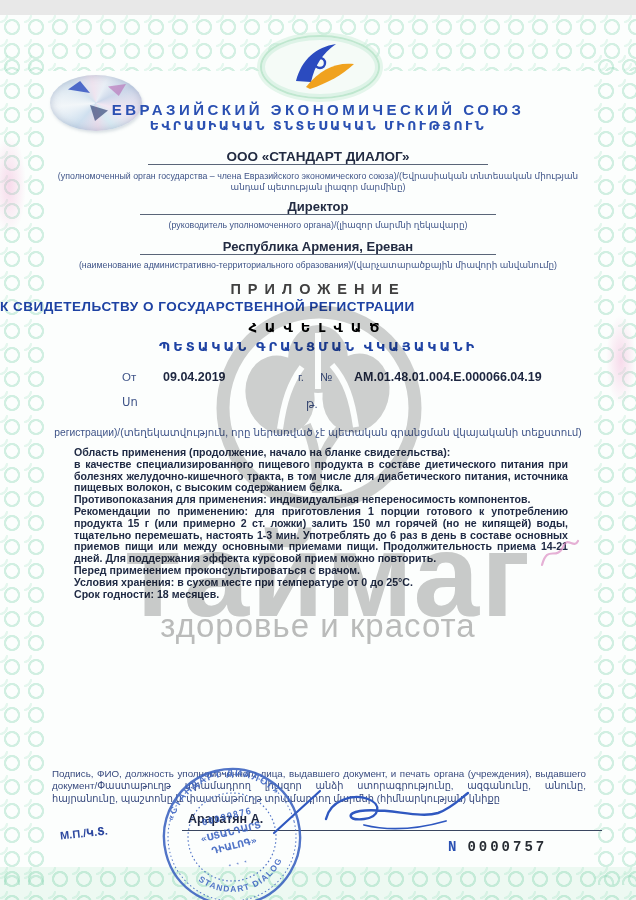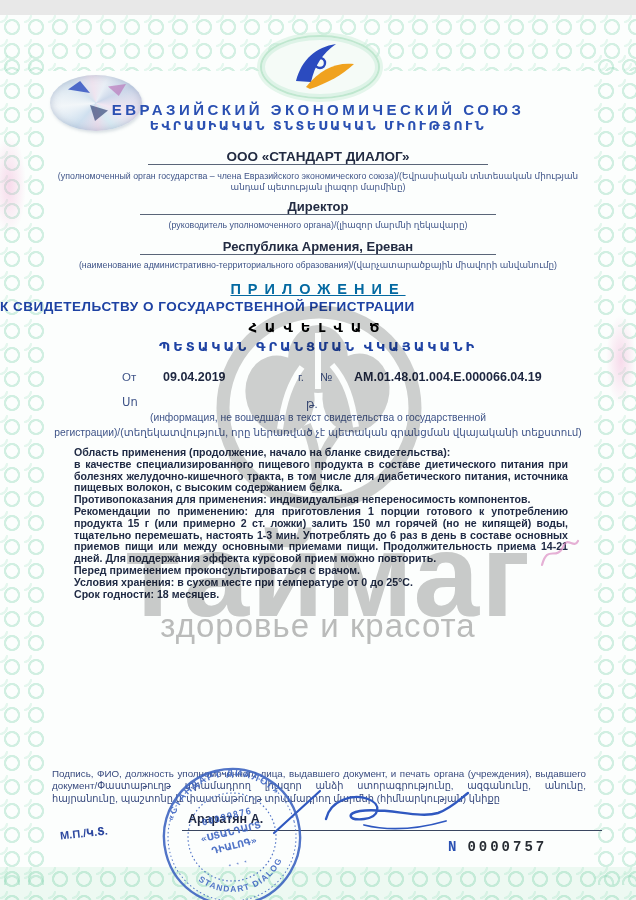--- a/index.html
+++ b/index.html
@@ -39,21 +39,21 @@
   }
   .hdr-ru{position:absolute;left:0;top:86px;width:100%;text-align:center;
     font-size:15px;font-weight:bold;letter-spacing:3.5px;color:#2a50b2;}
   .hdr-am{position:absolute;left:0;top:103px;width:100%;text-align:center;
     font-size:12.5px;font-weight:bold;letter-spacing:2.5px;color:#2a50b2;}
   
   .fieldline{position:absolute;text-align:center;font-weight:bold;color:#222b42;
     border-bottom:1.5px solid #5a6578;}
   .cap{position:absolute;text-align:center;color:#3f5488;font-size:8.8px;line-height:10.5px;}
   
-  .t1{position:absolute;left:0;top:266px;width:100%;text-align:center;font-size:14.5px;font-weight:bold;letter-spacing:7px;color:#0369a1;text-decoration:underline;}
+  .t1{position:absolute;left:0;top:266px;width:100%;text-align:center;font-size:14.5px;font-weight:bold;letter-spacing:7px;color:#404040;}
   .t2{position:absolute;left:0;top:284px;width:100%;text-align:left;font-size:13.5px;font-weight:bold;letter-spacing:.5px;color:#1e42a3;}
   .t3{position:absolute;left:0;top:305px;width:100%;text-align:center;font-size:13px;font-weight:bold;letter-spacing:8px;color:#000000;}
   .t4{position:absolute;left:0;top:324px;width:100%;text-align:center;font-size:13px;font-weight:bold;letter-spacing:3px;color:#1e42a3;}
   
   .ref-label{position:absolute;font-size:11.5px;color:#3f5488;}
   .ref-val{position:absolute;font-size:12.5px;font-weight:bold;color:#1d2640;}
   .ref-cap{position:absolute;width:100%;text-align:center;color:#3f5488;font-size:10.3px;}
   
   .body-block{position:absolute;left:74px;top:432px;width:494px;}
   .body-line{font-size:10.6px;font-weight:bold;line-height:11.8px;color:#202b45;text-align:justify;}
@@ -119,21 +119,20 @@
   <div class="t3">ՀԱՎԵԼՎԱԾ</div>
   <div class="t4">ՊԵՏԱԿԱՆ ԳՐԱՆՑՄԱՆ ՎԿԱՅԱԿԱՆԻ</div>
 
   <div class="ref-label" style="left:122px;top:356px;">От</div>
   <div class="ref-val" style="left:163px;top:355px;">09.04.2019</div>
   <div class="ref-label" style="left:298px;top:356px;">г.</div>
   <div class="ref-label" style="left:320px;top:356px;">№</div>
   <div class="ref-val" style="left:354px;top:355px;">AM.01.48.01.004.E.000066.04.19</div>
   <div class="ref-label" style="left:122px;top:380px;">Սո</div>
   <div class="ref-label" style="left:306px;top:382px;">թ.</div>
-  <div class="ref-cap" style="top:397px;">(информация, не вошедшая в текст свидетельства о государственной</div>
   <div class="ref-cap" style="top:411px;">регистрации)/(տեղեկատվություն, որը ներառված չէ պետական գրանցման վկայականի տեքստում)</div>
 
   <div class="body-block">
       <div class="body-line">Область применения (продолжение, начало на бланке свидетельства):</div>
       <div class="body-line">в качестве специализированного пищевого продукта в составе диетического питания при болезнях желудочно-кишечного тракта, в том числе для диабетического питания, источника пищевых волокон, с высоким содержанием белка.</div>
       <div class="body-line">Противопоказания для применения: индивидуальная непереносимость компонентов.</div>
       <div class="body-line">Рекомендации по применению: для приготовления 1 порции готового к употреблению продукта 15 г (или примерно 2 ст. ложки) залить 150 мл горячей (но не кипящей) воды, тщательно перемешать, настоять 1-3 мин. Употреблять до 6 раз в день в составе основных приемов пищи или между основными приемами пищи. Продолжительность приема 14-21 дней. Для поддержания эффекта курсовой прием можно повторить.</div>
       <div class="body-line">Перед применением проконсультироваться с врачом.</div>
       <div class="body-line">Условия хранения: в сухом месте при температуре от 0 до 25°С.</div>
       <div class="body-line">Срок годности: 18 месяцев.</div>

